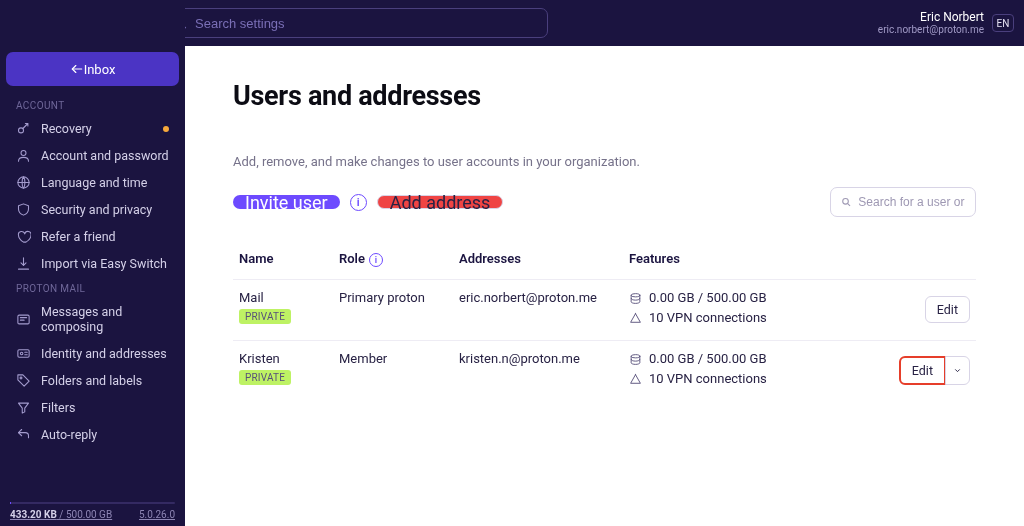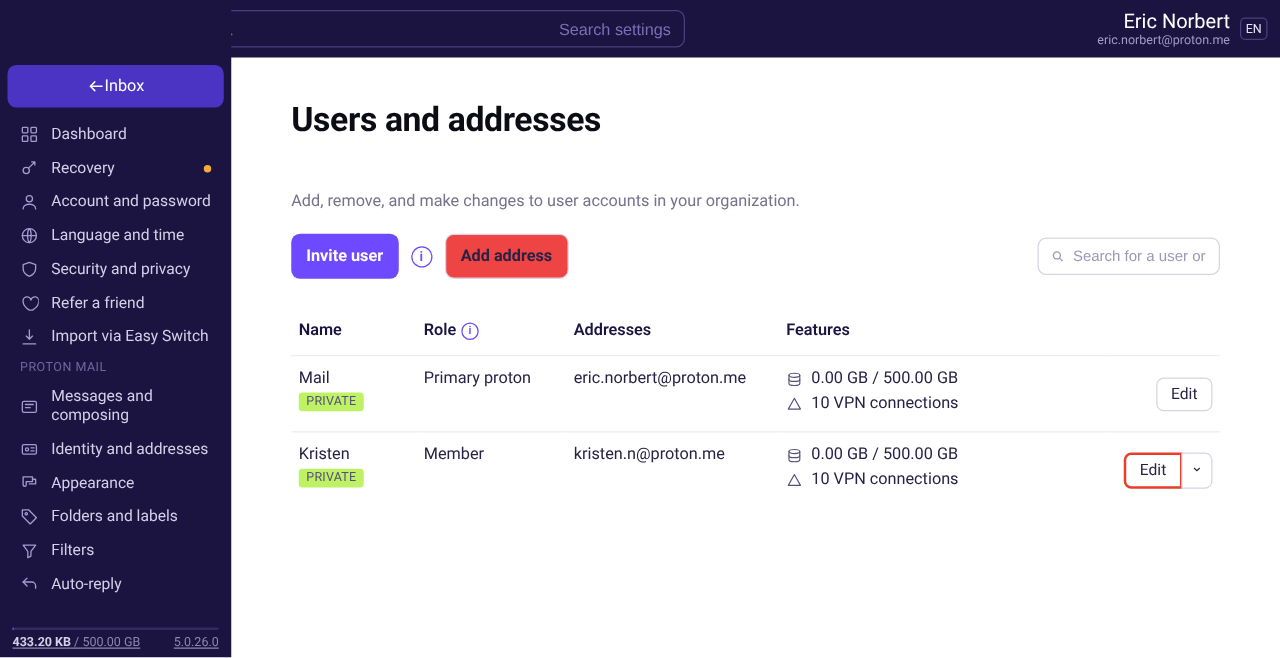--- a/index.html
+++ b/index.html
@@ -63,30 +63,30 @@
       height: 30px;
       border: 1px solid #4a3f7d;
       border-radius: 7px;
       display: flex;
       align-items: center;
       padding: 0 10px;
       gap: 8px;
       color: #7a6fb6;
     }
     .search-bar input {
-      background: none; border: none; outline: none; color: #fef9c3; font-size: 13px; width: 100%; text-align: right;
+      background: none; border: none; outline: none; color: #fef9c3; font-size: 13px; width: 100%;
     }
     .search-bar input::placeholder { color: #7a6fb6; }
     .user-area {
       margin-left: auto;
       text-align: right;
       color: #fff;
       line-height: 1.2;
     }
-    .user-area .name { font-size: 16px; }
+    .user-area .name { font-size: 12px; }
     .user-area .email { font-size: 10px; color: #a19ac6; }
     .lang-badge {
       margin-left: 8px;
       border: 1px solid #4a3f7d;
       border-radius: 4px;
       width: 22px;
       height: 18px;
       font-size: 10px;
       color: #e5e2f3;
       display: inline-flex;
@@ -163,22 +163,22 @@
       font-size: 27px;
       font-weight: 700;
       letter-spacing: -0.3px;
       margin-bottom: 42px;
     }
     .page-sub { font-size: 13px; color: #76728a; margin-bottom: 18px; }
     .controls {
       display: flex; align-items: center; gap: 10px; margin-bottom: 26px;
     }
     .btn {
-      height: 36px; border-radius: 7px; padding: 0 12px; font-size: 13px;
-      display: inline-flex; align-items: center; cursor: pointer; font-weight: bold;
+      height: 14px; border-radius: 7px; padding: 0 12px; font-size: 18px;
+      display: inline-flex; align-items: center; cursor: pointer;
     }
     .btn-primary { background: #6d4aff; color: #fff; }
     .btn-outline { background: #ef4444; border: 1px solid #d8d4e6; color: #282244; }
     .info-circle { width: 17px; height: 17px; border: 1.5px solid #6d4aff; border-radius: 50%; display: inline-flex; align-items: center; justify-content: center; color: #6d4aff; font-size: 11px; font-weight: 600; }
     .info-circle.small { width: 14px; height: 14px; font-size: 9px; border-width: 1.3px; margin-left: 4px; vertical-align: middle; }
     .search-users {
       margin-left: auto; height: 30px;
       border: 1px solid #d8d4e6; border-radius: 7px;
       display: flex; align-items: center; padding: 0 10px; gap: 7px;
       color: #9e98b3; width: 146px;
@@ -258,29 +258,21 @@
   <aside class="sidebar">
     <div class="sidebar-inner">
       <div class="inbox-btn">
         <svg width="14" height="14" viewBox="0 0 24 24" fill="none" stroke="#fff" stroke-width="2" stroke-linecap="round" stroke-linejoin="round">
             <line x1="20" y1="12" x2="4" y2="12"></line>
             <polyline points="10 18 4 12 10 6"></polyline>
           </svg>
         <span>Inbox</span>
       </div>
       <div class="sidebar-scroll" id="nav-mount">
-          <div class="nav-item">
-            <span class="ico"><svg class="" viewBox="0 0 24 24" fill="none" stroke="currentColor" stroke-width="1.7" stroke-linecap="round" stroke-linejoin="round">
-                <rect x="3" y="3" width="7" height="7" rx="1"></rect>
-                <rect x="14" y="3" width="7" height="7" rx="1"></rect>
-                <rect x="3" y="14" width="7" height="7" rx="1"></rect>
-                <rect x="14" y="14" width="7" height="7" rx="1"></rect>
-              </svg></span>
-            <span>Dashboard</span>
-          </div>
+          <div class="section-label">ACCOUNT</div>
           <div class="nav-item">
             <span class="ico"><svg class="" viewBox="0 0 24 24" fill="none" stroke="currentColor" stroke-width="1.7" stroke-linecap="round" stroke-linejoin="round">
                 <circle cx="8" cy="15" r="4"></circle>
                 <path d="M11 12l8-8m-4 0h4v4"></path>
               </svg></span>
             <span>Recovery</span>
             <span class="badge-dot"></span>
           </div>
           <div class="nav-item">
             <span class="ico"><svg class="" viewBox="0 0 24 24" fill="none" stroke="currentColor" stroke-width="1.7" stroke-linecap="round" stroke-linejoin="round">
@@ -322,27 +314,20 @@
               </svg></span>
             <span>Messages and composing</span>
           </div>
           <div class="nav-item">
             <span class="ico"><svg class="" viewBox="0 0 24 24" fill="none" stroke="currentColor" stroke-width="1.7" stroke-linecap="round" stroke-linejoin="round">
                 <rect x="3" y="6" width="18" height="12" rx="2"></rect>
                 <circle cx="9" cy="12" r="2"></circle>
                 <path d="M14 10h4M14 14h4"></path>
               </svg></span>
             <span>Identity and addresses</span>
-          </div>
-          <div class="nav-item">
-            <span class="ico"><svg class="" viewBox="0 0 24 24" fill="none" stroke="currentColor" stroke-width="1.7" stroke-linecap="round" stroke-linejoin="round">
-                <path d="M4 4h12v6H8v4a2 2 0 01-4 0V4z"></path>
-                <path d="M16 7h4v6h-8"></path>
-              </svg></span>
-            <span>Appearance</span>
           </div>
           <div class="nav-item">
             <span class="ico"><svg class="" viewBox="0 0 24 24" fill="none" stroke="currentColor" stroke-width="1.7" stroke-linecap="round" stroke-linejoin="round">
                 <path d="M3 3h8l10 10-8 8L3 11V3z"></path>
                 <circle cx="8" cy="8" r="1.5"></circle>
               </svg></span>
             <span>Folders and labels</span>
           </div>
           <div class="nav-item">
             <span class="ico"><svg class="" viewBox="0 0 24 24" fill="none" stroke="currentColor" stroke-width="1.7" stroke-linecap="round" stroke-linejoin="round">

